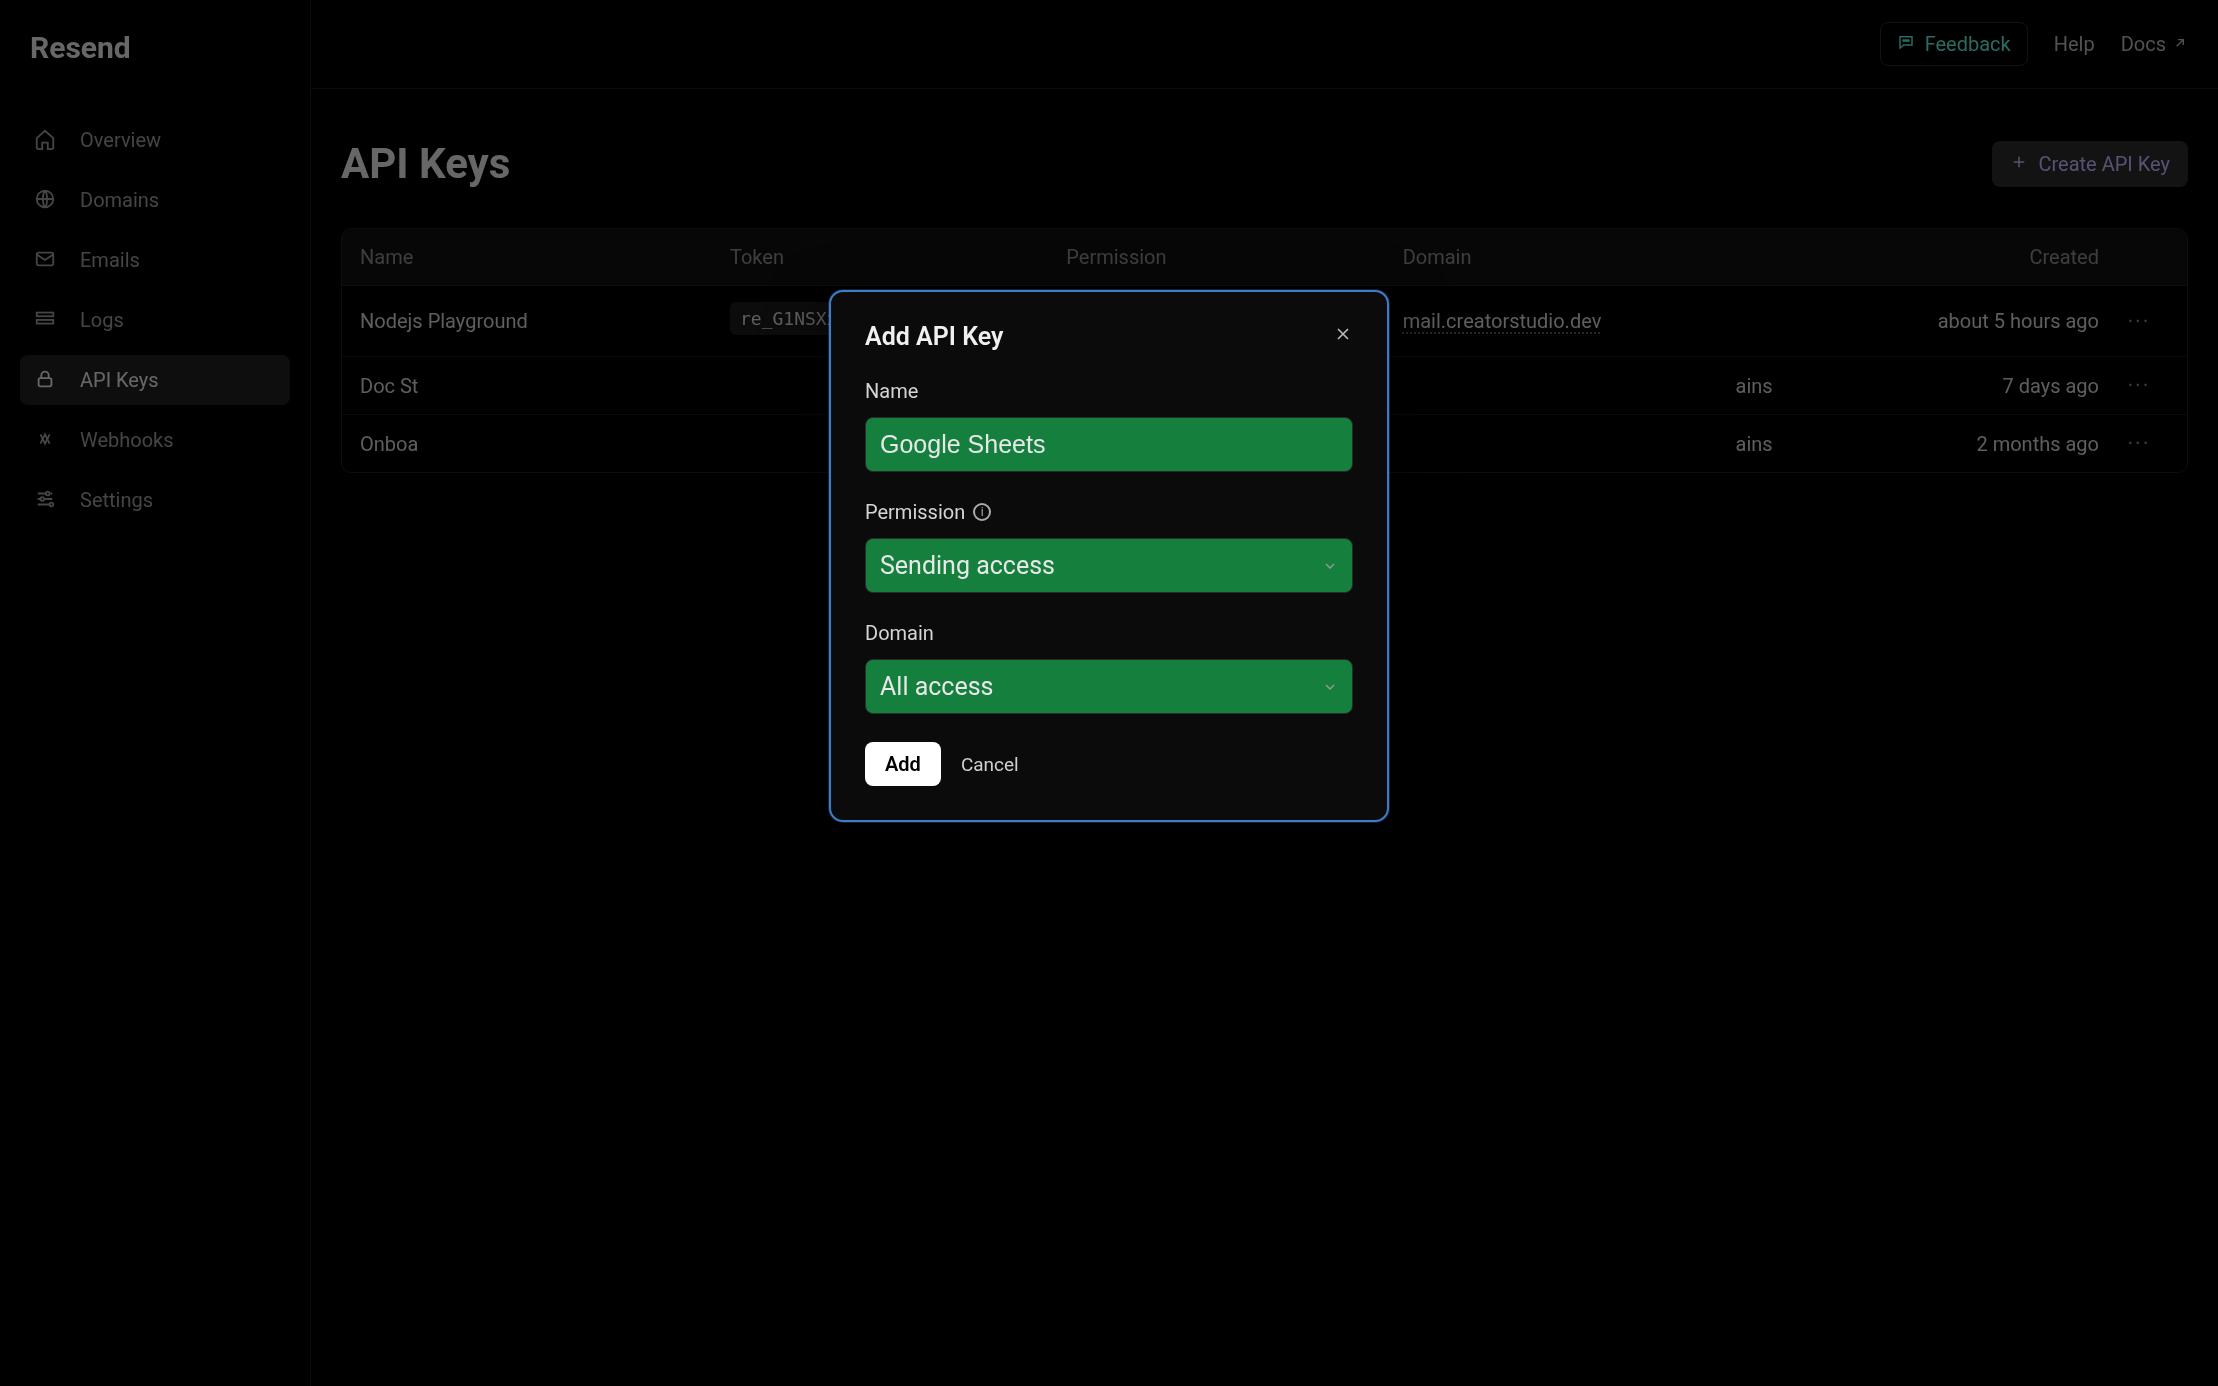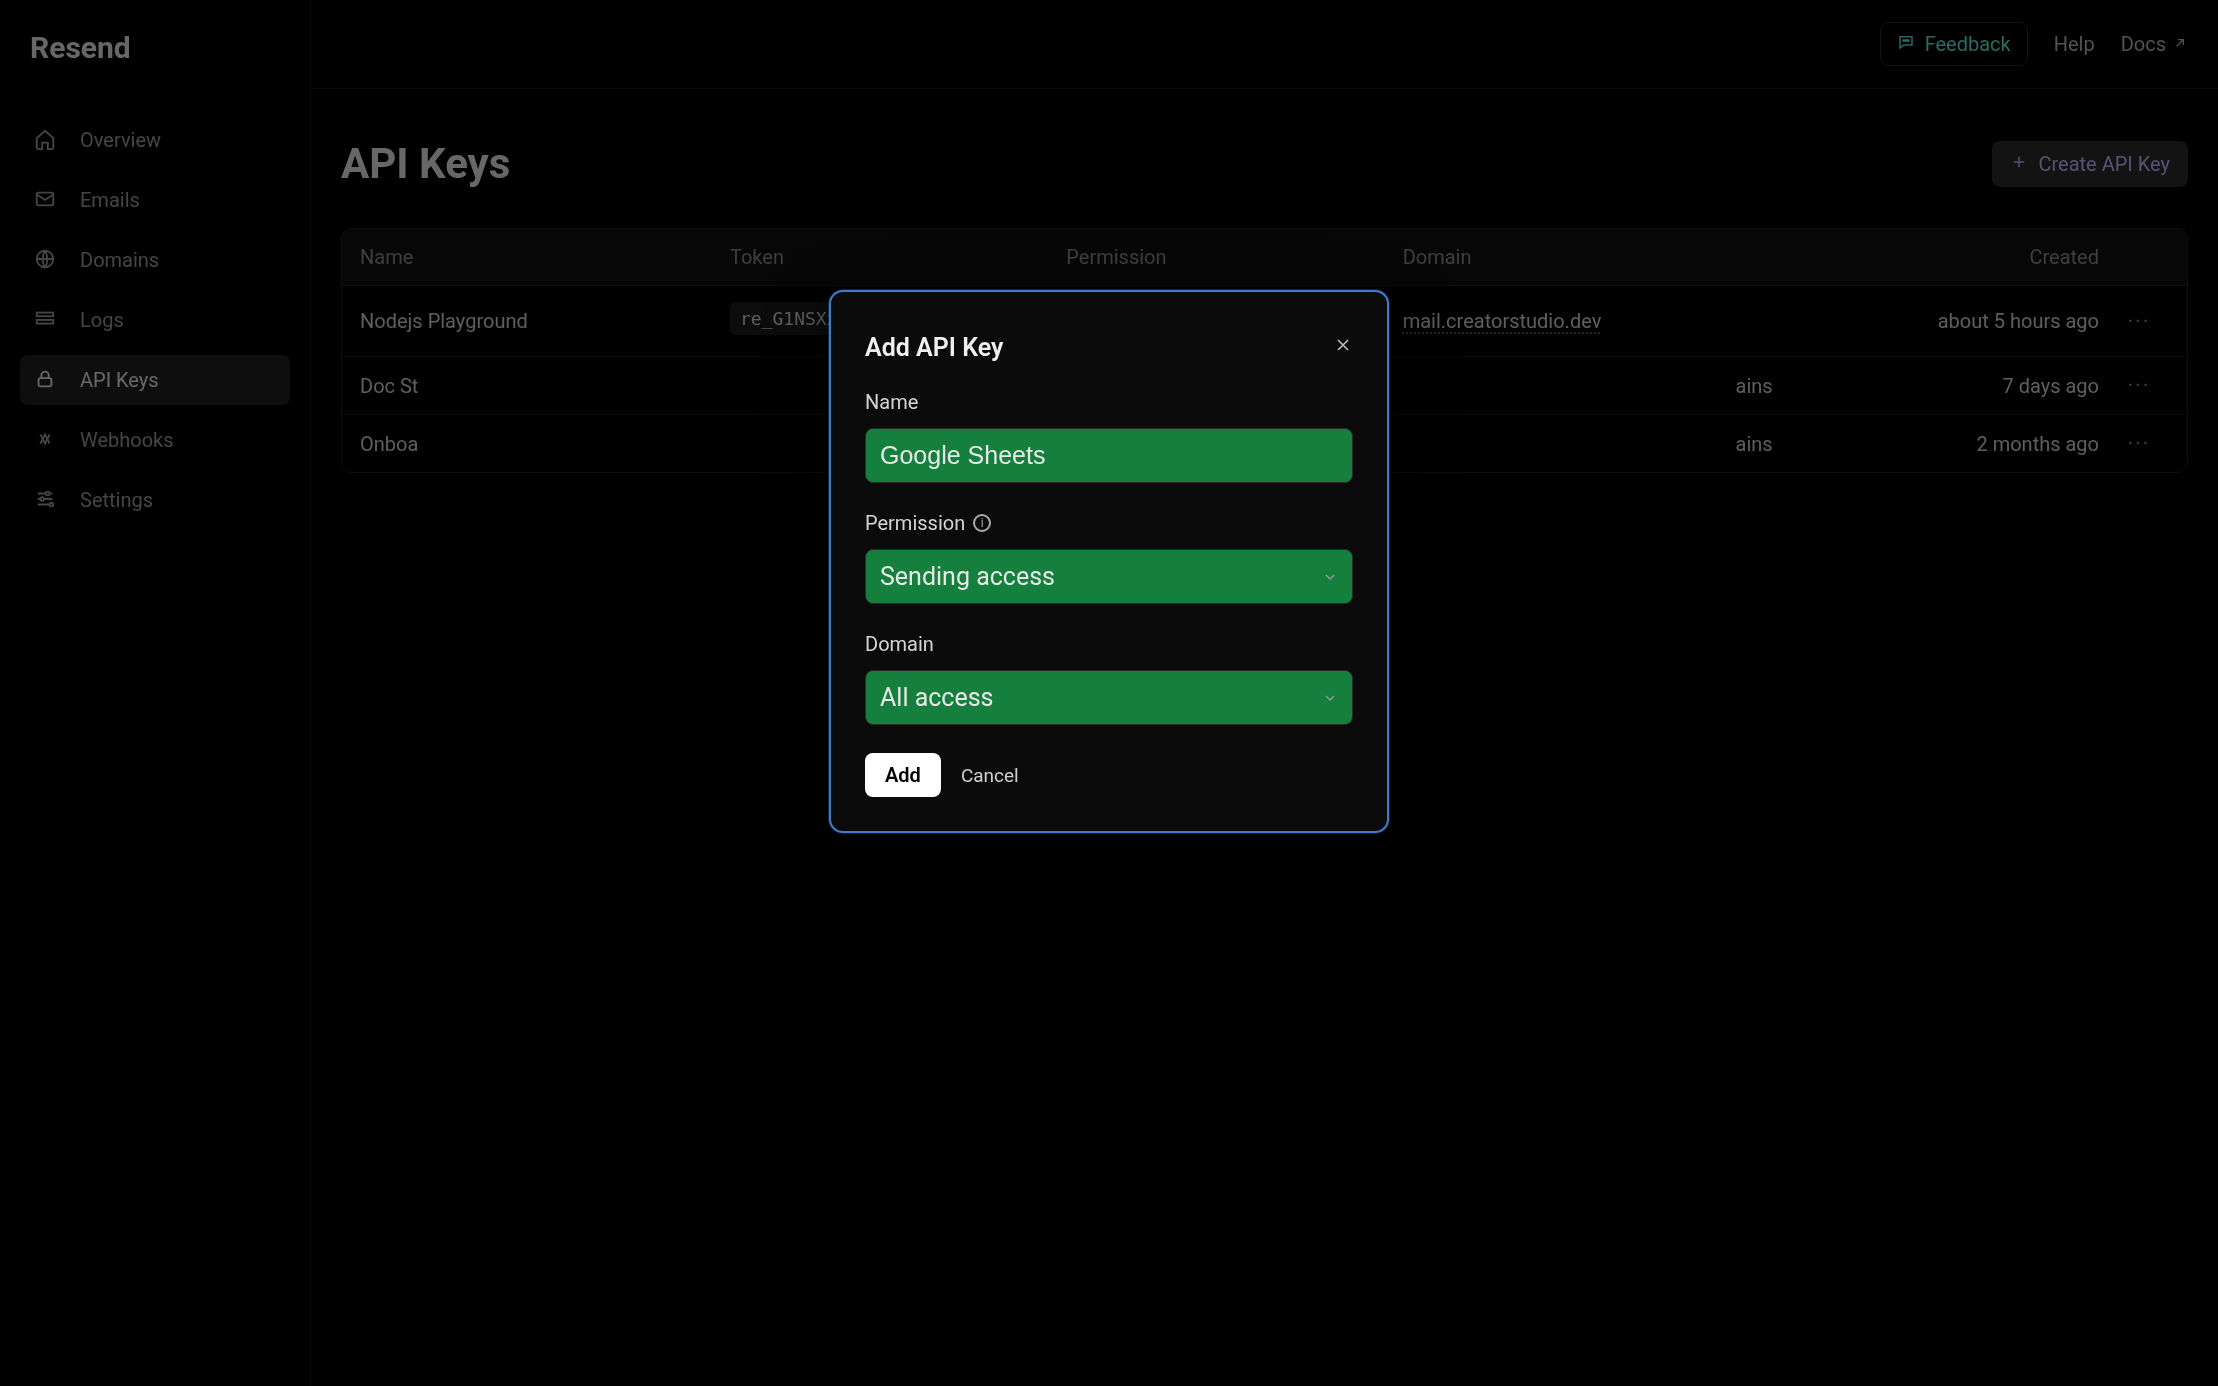--- a/index.html
+++ b/index.html
@@ -141,21 +141,21 @@
   display: flex;
   align-items: flex-start;
   justify-content: center;
   padding-top: 290px;
 }
 .modal {
   width: 560px;
   background: #0b0b0b;
   border: 2px solid #3d7cc9;
   border-radius: 14px;
-  padding: 41px 34px 34px;
+  padding: 30px 34px 34px;
   box-shadow: 0 0 0 1px rgba(100,160,255,.2), 0 20px 60px rgba(0,0,0,.7);
 }
 .modal-header {
   display: flex;
   justify-content: space-between;
   align-items: center;
   margin-bottom: 28px;
 }
 .modal-title { font-size: 25px; font-weight: 600; color:#f0f0f0;}
 .close-icon { color:#bbb; font-size:22px; cursor:pointer;}
@@ -192,34 +192,34 @@
       <span class="nav-icon">
         <svg viewBox="0 0 24 24" width="22" height="22">
             <path d="M3 11l9-8 9 8v10a2 2 0 0 1-2 2h-4v-7h-6v7H5a2 2 0 0 1-2-2z"></path>
           </svg>
       </span>
       <span>Overview</span>
     </div>
     <div class="nav-item">
       <span class="nav-icon">
         <svg viewBox="0 0 24 24" width="22" height="22">
+            <circle cx="12" cy="12" r="9"></circle>
+            <path d="M3 12h18M12 3c3 3 3 15 0 18M12 3c-3 3-3 15 0 18"></path>
+          </svg>
+      </span>
+      <span>Domains</span>
+    </div>
+    <div class="nav-item">
+      <span class="nav-icon">
+        <svg viewBox="0 0 24 24" width="22" height="22">
             <rect x="3" y="5" width="18" height="14" rx="2"></rect>
             <path d="M3 7l9 6 9-6"></path>
           </svg>
       </span>
       <span>Emails</span>
-    </div>
-    <div class="nav-item">
-      <span class="nav-icon">
-        <svg viewBox="0 0 24 24" width="22" height="22">
-            <circle cx="12" cy="12" r="9"></circle>
-            <path d="M3 12h18M12 3c3 3 3 15 0 18M12 3c-3 3-3 15 0 18"></path>
-          </svg>
-      </span>
-      <span>Domains</span>
     </div>
     <div class="nav-item">
       <span class="nav-icon">
         <svg viewBox="0 0 24 24" width="22" height="22">
             <rect x="3" y="5" width="18" height="4"></rect>
             <rect x="3" y="13" width="18" height="4"></rect>
           </svg>
       </span>
       <span>Logs</span>
     </div>

